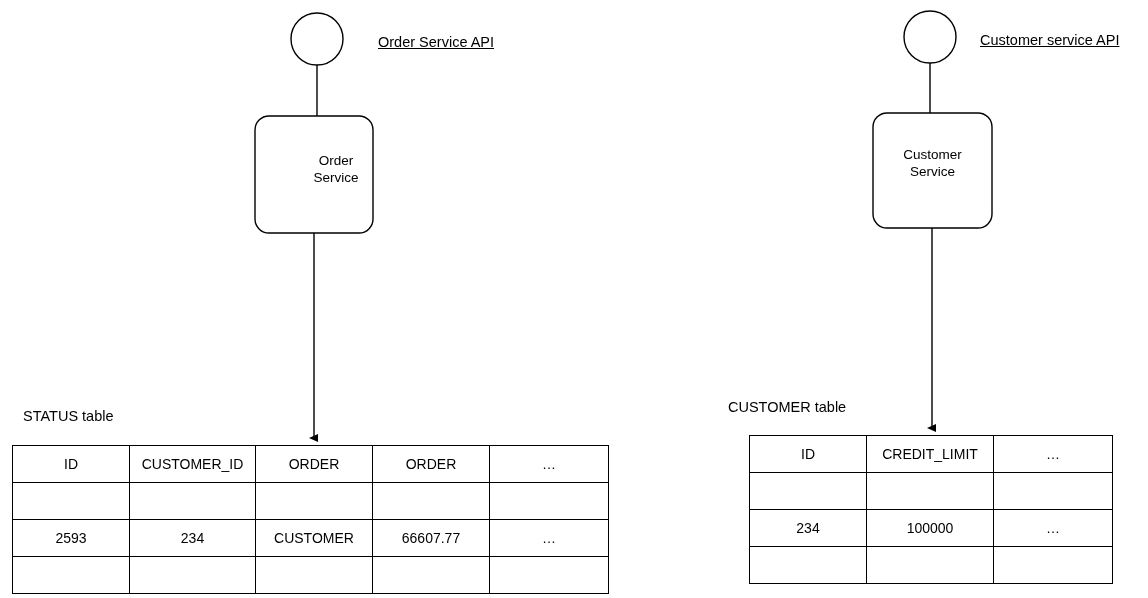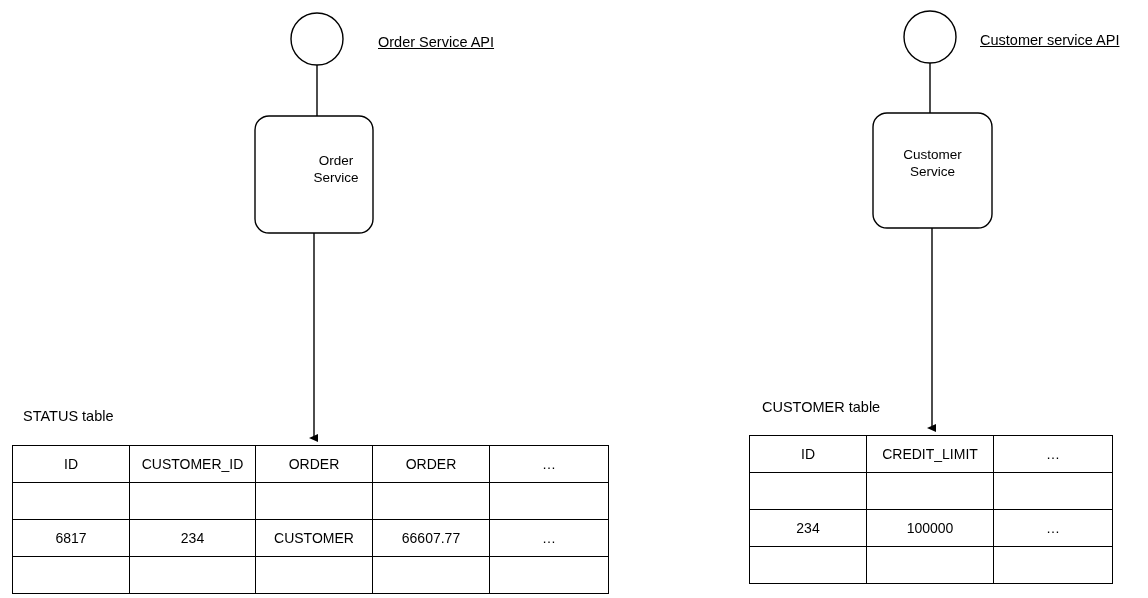--- a/index.html
+++ b/index.html
@@ -64,21 +64,21 @@
 
   
   .table-caption {
     position: absolute;
     font-size: 14.5px;
     line-height: 18px;
     color: #000000;
     white-space: nowrap;
   }
   #order-table-caption    { left: 23px;  top: 407px; }
-  #customer-table-caption { left: 762px; top: 398px; }
+  #customer-table-caption { left: 728px; top: 398px; }
 
   
   .db-table {
     position: absolute;
     border-collapse: collapse;
     table-layout: fixed;
     background: #ffffff;
   }
   .db-table td {
     border: 1px solid #000000;
@@ -154,21 +154,21 @@
         <td>…</td>
       </tr>
       <tr>
         <td></td>
         <td></td>
         <td></td>
         <td></td>
         <td></td>
       </tr>
       <tr>
-        <td>6817</td>
+        <td>2593</td>
         <td>234</td>
         <td>CUSTOMER</td>
         <td>66607.77</td>
         <td>…</td>
       </tr>
       <tr>
         <td></td>
         <td></td>
         <td></td>
         <td></td>

